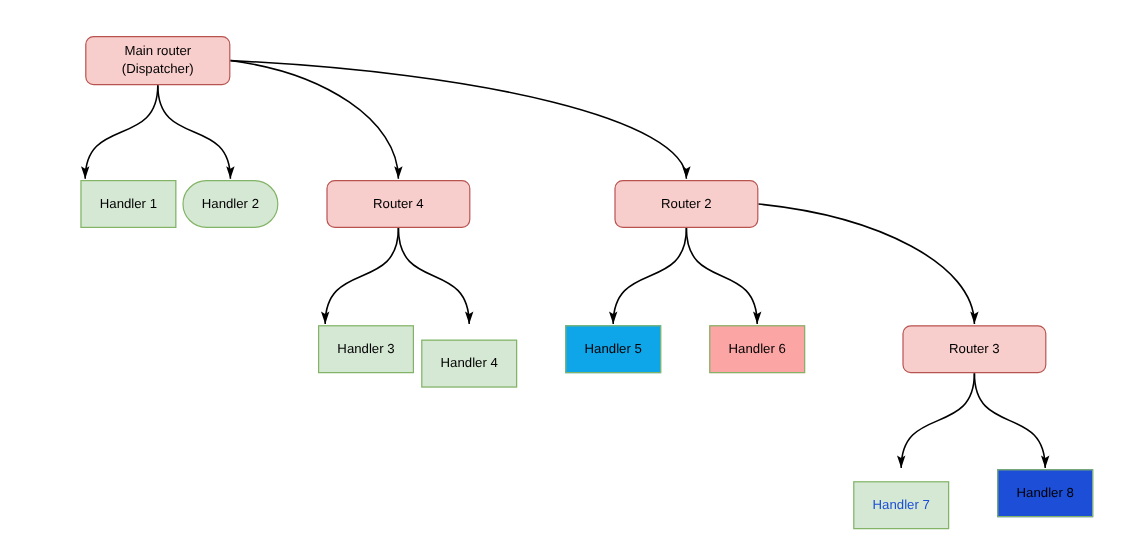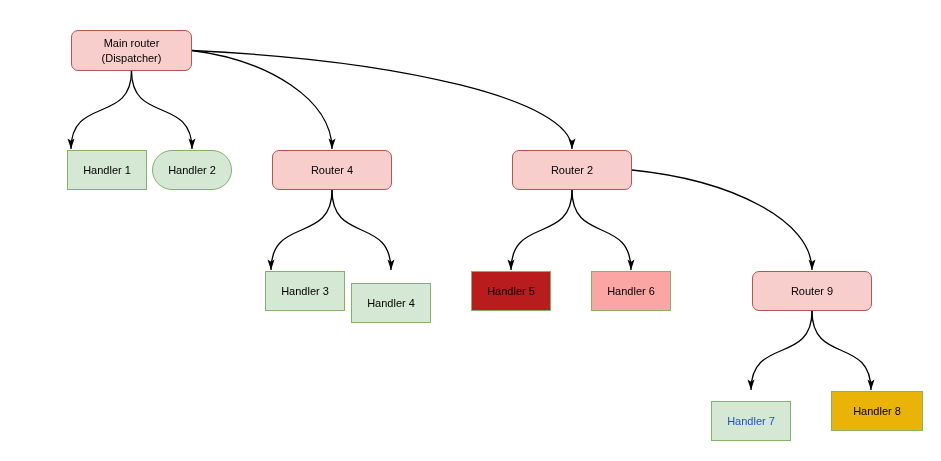--- a/index.html
+++ b/index.html
@@ -78,28 +78,28 @@
     </div>
     <div class="node rounded" style="left: 512px; top: 150px; width: 120px; height: 40px; background: rgb(248, 206, 204); border-color: rgb(184, 84, 80); color: rgb(0, 0, 0);">
       <div class="lbl">Router 2</div>
     </div>
     <div class="node" style="left: 231px; top: 271px; width: 80px; height: 40px; background: rgb(213, 232, 212); border-color: rgb(130, 179, 102); color: rgb(0, 0, 0); margin-left: 34px;">
       <div class="lbl">Handler 3</div>
     </div>
     <div class="node" style="left: 351px; top: 271px; width: 80px; height: 40px; background: rgb(213, 232, 212); border-color: rgb(130, 179, 102); color: rgb(0, 0, 0); margin-top: 12px;">
       <div class="lbl">Handler 4</div>
     </div>
-    <div class="node" style="left: 471px; top: 271px; width: 80px; height: 40px; background: #b91c1c; border-color: rgb(130, 179, 102); color: rgb(0, 0, 0);">
+    <div class="node" style="left: 471px; top: 271px; width: 80px; height: 40px; background: #0ea5e9; border-color: rgb(130, 179, 102); color: rgb(0, 0, 0);">
       <div class="lbl">Handler 5</div>
     </div>
     <div class="node" style="left: 591px; top: 271px; width: 80px; height: 40px; background: #fca5a5; border-color: rgb(130, 179, 102); color: rgb(0, 0, 0);">
       <div class="lbl">Handler 6</div>
     </div>
     <div class="node rounded" style="left: 752px; top: 271px; width: 120px; height: 40px; background: rgb(248, 206, 204); border-color: rgb(184, 84, 80); color: rgb(0, 0, 0);">
-      <div class="lbl">Router 9</div>
+      <div class="lbl">Router 3</div>
     </div>
     <div class="node" style="left: 711px; top: 391px; width: 80px; height: 40px; background: rgb(213, 232, 212); border-color: rgb(130, 179, 102); color: #1d4ed8; margin-top: 10px;">
       <div class="lbl">Handler 7</div>
     </div>
-    <div class="node" style="left: 831px; top: 391px; width: 92px; height: 40px; background: #eab308; border-color: rgb(130, 179, 102); color: rgb(0, 0, 0);">
+    <div class="node" style="left: 831px; top: 391px; width: 80px; height: 40px; background: #1d4ed8; border-color: rgb(130, 179, 102); color: rgb(0, 0, 0);">
       <div class="lbl">Handler 8</div>
     </div>
   </div>
 
 </body></html>

